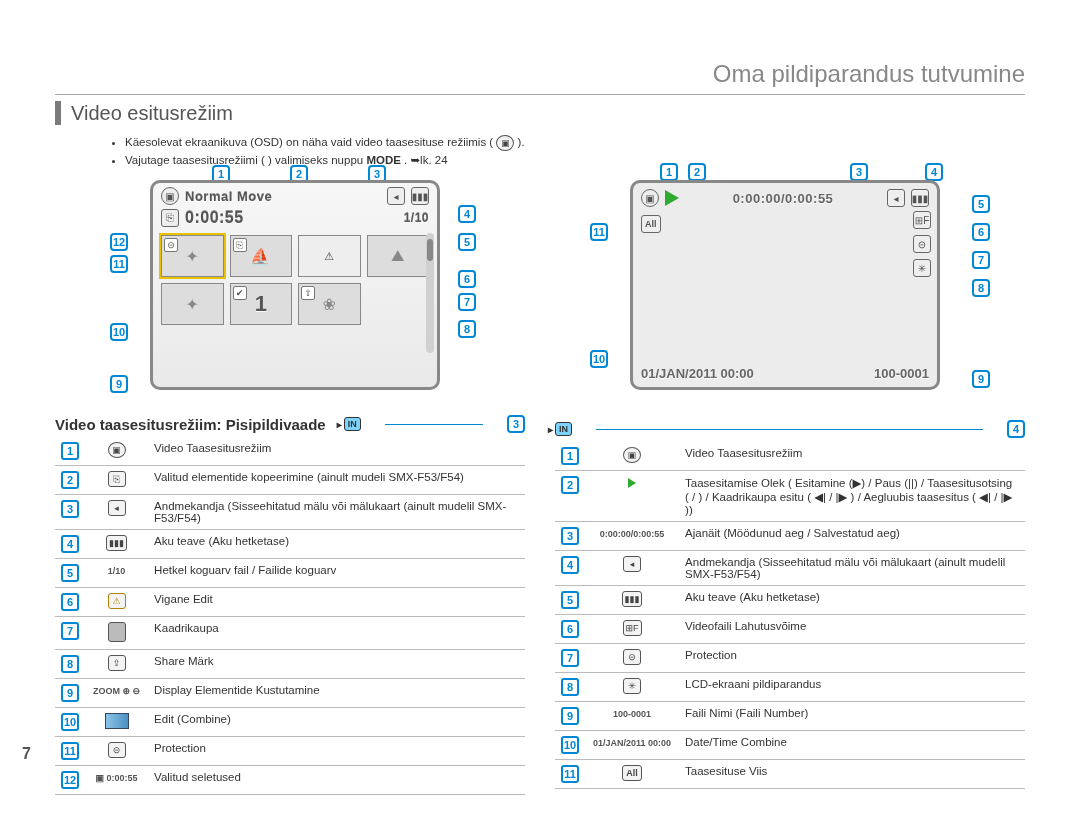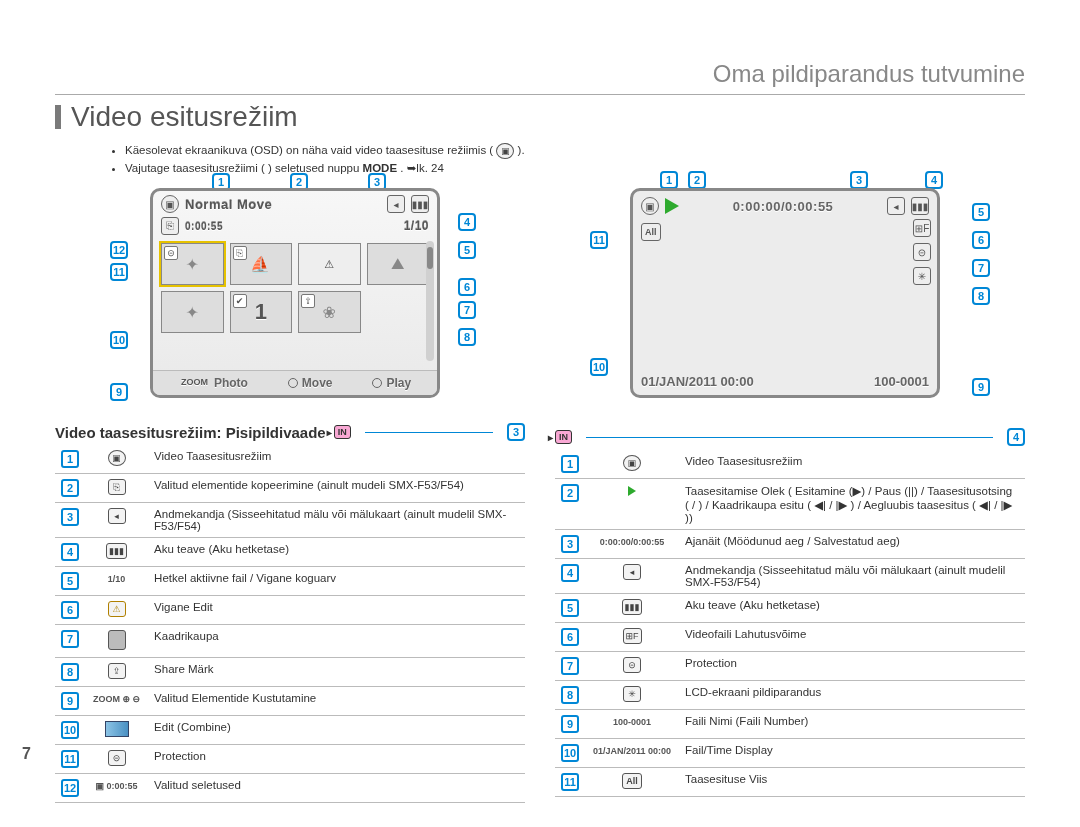--- a/index.html
+++ b/index.html
@@ -38,21 +38,21 @@
     align-items: center;
     margin: 6px 0 6px 0;
   }
   .section-bar .tick {
     width: 6px;
     height: 24px;
     background: #7a7a7a;
     margin-right: 10px;
   }
   .section-title {
-    font-size: 28px;
+    font-size: 20px;
     color: #555;
   }
   .bullets {
     margin: 10px 0 8px 30px;
     font-size: 11.5px;
     color: #333;
   }
   .bullets li { margin: 2px 0; list-style: disc; }
   .mode { font-weight: bold; }
   .cols {
@@ -177,27 +177,27 @@
     position:absolute;left:8px;right:8px;bottom:6px;
     display:flex;align-items:center;justify-content:space-between;
     font-weight:bold;color:#666;font-size:13px;
     text-shadow:0 1px 0 #fff;
   }
 
   
   .co { position:absolute; }
   
   .subtitle-row{
-    display:flex;align-items:center;gap:8px;margin:10px 0 4px 0;white-space:nowrap;
+    display:flex;align-items:center;gap:18px;margin:10px 0 4px 0;white-space:nowrap;
   }
   .subtitle{font-size:15px;font-weight:bold;color:#333;}
   .in-chip{
     display:inline-flex;align-items:center;justify-content:center;
     border:1.5px solid #333;border-radius:3px;
-    font-size:9px;padding:1px 3px;font-weight:bold;color:#333;background:#f9a8d4;
+    font-size:9px;padding:1px 3px;font-weight:bold;color:#333;background:#7dd3fc;
     position:relative;
   }
   .in-chip::before{
     content:"▸";position:absolute;left:-8px;color:#333;font-size:10px;
   }
   .subtitle-row .leader{
     flex:1;height:1px;border-top:1px solid #0087d6;margin:0 6px;
   }
 
   
@@ -228,21 +228,21 @@
     <div class="section-title">Video esitusrežiim</div>
   </div>
 
   <ul class="bullets">
     <li>
       <span>Käesolevat ekraanikuva (OSD) on näha vaid video taasesituse režiimis (</span>
       <span class="mini round">▣</span>
       <span>).</span>
     </li>
     <li>
-      <span>Vajutage taasesitusrežiimi (   ) seletused nuppu </span>
+      <span>Vajutage taasesitusrežiimi (   ) valimiseks nuppu </span>
       <span class="mode">MODE</span>
       <span>. ➥lk. 24</span>
     </li>
   </ul>
 
   <div class="cols">
 
     <div class="col">
 
       <div class="screen-wrap">
@@ -269,21 +269,21 @@
               <span class="scr-label">Normal Move</span>
             </div>
             <div style="display:flex;align-items:center;gap:6px">
               <span class="scr-icon">◂</span>
               <span class="scr-icon">▮▮▮</span>
             </div>
           </div>
           <div class="scr-row" style="justify-content:space-between;padding-top:0">
             <div style="display:flex;align-items:center;gap:6px">
               <span class="scr-icon">⎘</span>
-              <span class="scr-label" style="font-size:10px">0:00:55</span>
+              <span class="scr-label" style="font-size:16px">0:00:55</span>
             </div>
             <span class="scr-label" style="font-size:12px">1/10</span>
           </div>
           <div class="thumbs">
             <div class="thumb sel"><div class="badge">⊝</div>✦</div>
             <div class="thumb"><div class="badge">⎘</div>⛵</div>
             <div class="thumb alert">
                 <span class="glyph">⚠</span>
               </div>
             <div class="thumb">⛰</div>
@@ -291,34 +291,20 @@
             <div class="thumb">
                 <div class="badge">✔</div>
                 <span style="font-size:22px;font-weight:bold;color:#555;text-shadow:0 1px 0 #fff">1</span>
               </div>
             <div class="thumb"><div class="badge">⇪</div>❀</div>
             <div class="thumb" style="visibility:hidden"></div>
           </div>
           <div class="scrollbar">
               <div class="knob"></div>
             </div>
-          <div class="bottom-bar">
-            <span class="pill">
-                <span class="mini txt">ZOOM</span>
-                <span>Photo</span>
-              </span>
-            <span class="pill">
-                <span class="dot"></span>
-                <span>Move</span>
-              </span>
-            <span class="pill">
-                <span class="dot"></span>
-                <span>Play</span>
-              </span>
-          </div>
         </div>
       </div>
 
       <div class="subtitle-row">
         <span class="subtitle">Video taasesitusrežiim: Pisipildivaade</span>
         <span class="in-chip">IN</span>
         <span class="leader"></span>
         <span class="num">3</span>
       </div>
 
@@ -340,41 +326,41 @@
               <td>Andmekandja (Sisseehitatud mälu või mälukaart (ainult mudelil SMX-F53/F54)</td>
             </tr>
             <tr>
               <td class="n"><span class="num sq">4</span></td>
               <td class="ic"><span class="mini">▮▮▮</span></td>
               <td>Aku teave (Aku hetketase)</td>
             </tr>
             <tr>
               <td class="n"><span class="num sq">5</span></td>
               <td class="ic"><span class="mini txt">1/10</span></td>
-              <td>Hetkel aktiivne fail / Vigane koguarv</td>
+              <td>Hetkel koguarv fail / Failide koguarv</td>
             </tr>
             <tr>
               <td class="n"><span class="num sq">6</span></td>
               <td class="ic"><span class="mini" style="border-color:#b08000;color:#b08000">⚠</span></td>
               <td>Vigane Edit</td>
             </tr>
             <tr>
               <td class="n"><span class="num sq">7</span></td>
               <td class="ic"><span class="mini" style="width:8px;height:20px;background:#bbb"></span></td>
               <td>Kaadrikaupa</td>
             </tr>
             <tr>
               <td class="n"><span class="num sq">8</span></td>
               <td class="ic"><span class="mini">⇪</span></td>
               <td>Share Märk</td>
             </tr>
             <tr>
               <td class="n"><span class="num sq">9</span></td>
               <td class="ic"><span class="mini txt">ZOOM ⊕ ⊖</span></td>
-              <td>Valitud Elementide Kustutamine</td>
+              <td>Display Elementide Kustutamine</td>
             </tr>
             <tr>
               <td class="n"><span class="num sq">10</span></td>
               <td class="ic"><span style="display:inline-block;width:24px;height:16px;background:linear-gradient(90deg,#8cc4e6,#4a90c2);border:1px solid #346"></span></td>
               <td>Edit (Combine)</td>
             </tr>
             <tr>
               <td class="n"><span class="num sq">11</span></td>
               <td class="ic"><span class="mini">⊝</span></td>
               <td>Protection</td>
@@ -477,21 +463,21 @@
               <td>LCD-ekraani pildiparandus</td>
             </tr>
             <tr>
               <td class="n"><span class="num sq">9</span></td>
               <td class="ic"><span class="mini txt">100-0001</span></td>
               <td>Faili Nimi (Faili Number)</td>
             </tr>
             <tr>
               <td class="n"><span class="num sq">10</span></td>
               <td class="ic"><span class="mini txt">01/JAN/2011 00:00</span></td>
-              <td>Fail/Time Display</td>
+              <td>Date/Time Combine</td>
             </tr>
             <tr>
               <td class="n"><span class="num sq">11</span></td>
               <td class="ic"><span class="mini" style="width:auto;padding:0 3px;font-weight:bold">All</span></td>
               <td>Taasesituse Viis</td>
             </tr>
           </tbody>
       </table>
     </div>
   </div>

